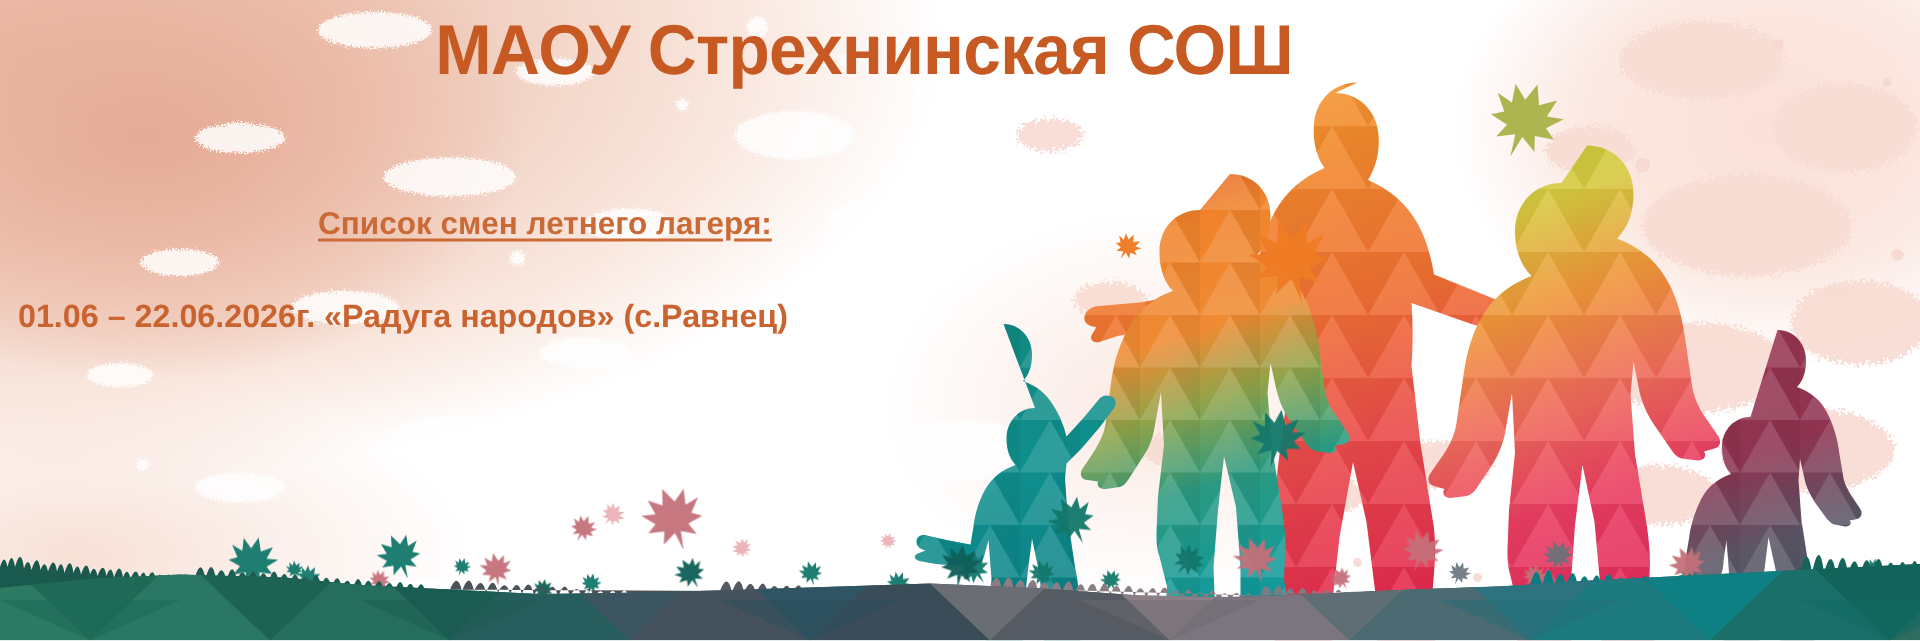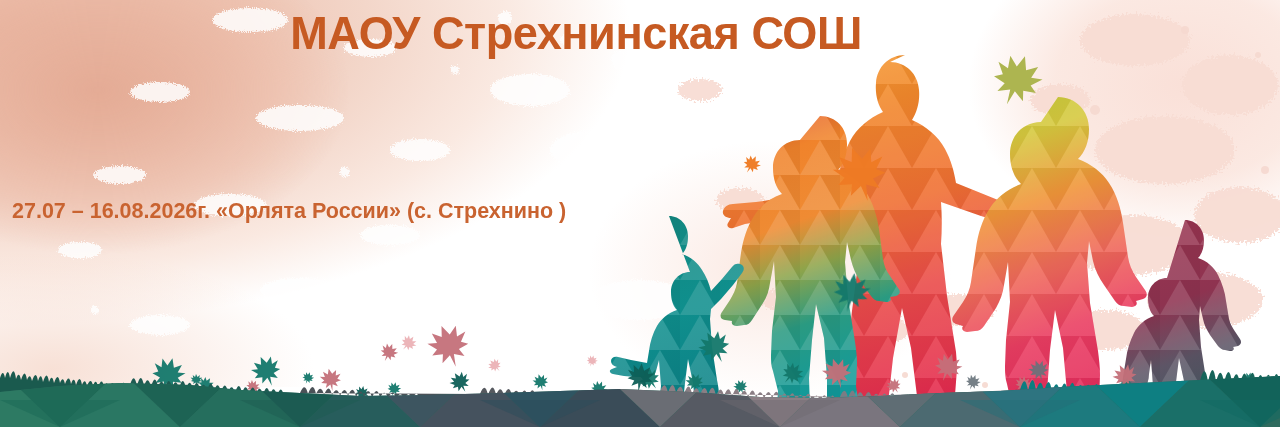--- a/index.html
+++ b/index.html
@@ -466,18 +466,19 @@
       <polygon points="300,427 240,400 360,400" fill="#1e5b52" opacity="0.5"></polygon>
       <polygon points="540,427 480,400 600,400" fill="#2b4c5a" opacity="0.5"></polygon>
       <polygon points="780,427 720,400 840,400" fill="#6f6a72" opacity="0.45"></polygon>
       <polygon points="1020,427 960,400 1080,400" fill="#236d78" opacity="0.5"></polygon>
       <polygon points="1260,427 1200,400 1320,400" fill="#0f6a62" opacity="0.5"></polygon>
     </g>
   </svg>
 
   <div id="title">МАОУ Стрехнинская СОШ</div>
 
+  <div id="subtitle">Список смен летнего лагеря:</div>
 
   <div id="shift-list">
-    <div class="shift-line">27.07 – 16.08.2026г. «Орлята России» (с. Стрехнино )</div>
+    <div class="shift-line">01.06 – 22.06.2026г. «Радуга народов» (с.Равнец)</div>
   </div>
 
 </div>
 
 </body></html>

